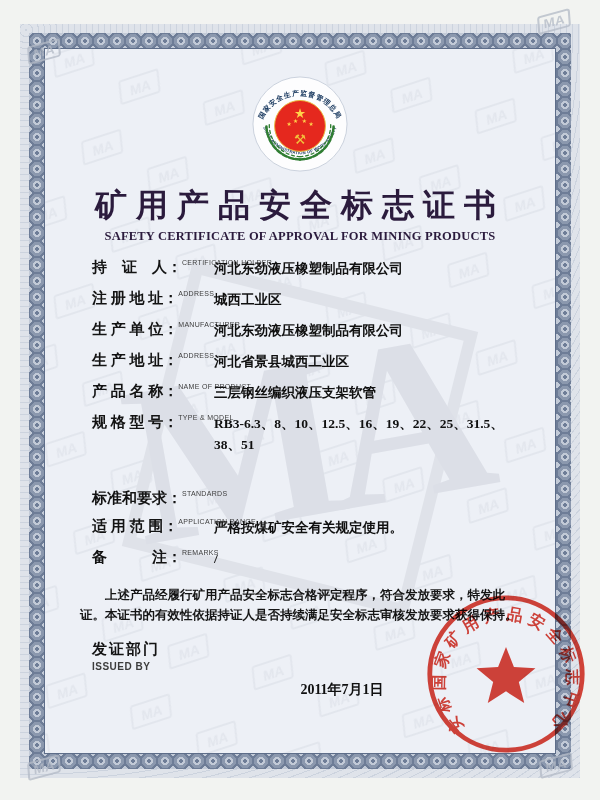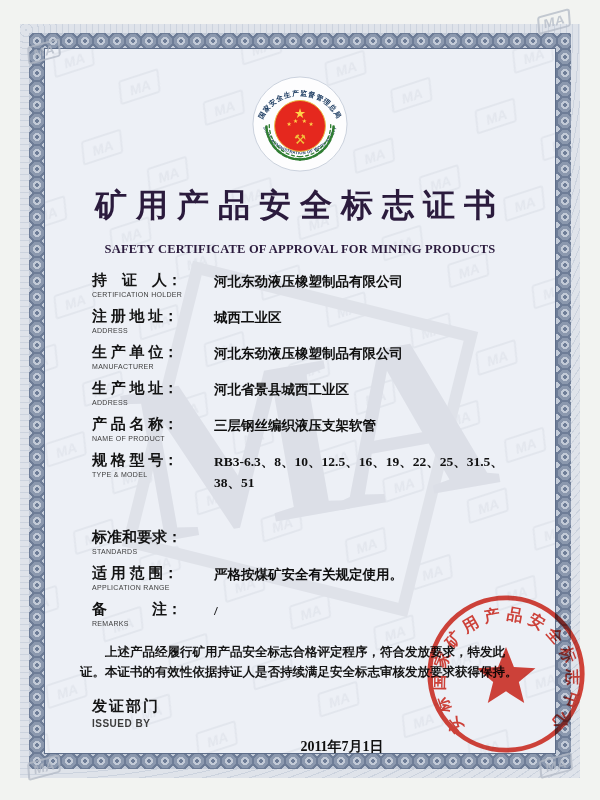--- a/index.html
+++ b/index.html
@@ -53,35 +53,35 @@
     position:absolute;left:58px;top:52px;width:484px;height:696px;
     z-index:10;box-sizing:border-box;padding:0 34px;
   }
   .emblem-wrap{text-align:center;margin-top:24px;height:96px;}
   .title-zh{
     margin-top:12px;text-align:center;
     font:bold 32px "Liberation Serif",serif;color:#2b1b3d;letter-spacing:9px;
     white-space:nowrap;
   }
   .title-en{
-    margin-top:14px;text-align:center;
+    margin-top:1px;text-align:center;
     font:bold 12.5px "Liberation Serif",serif;color:#2b1b3d;letter-spacing:.2px;
     white-space:nowrap;
   }
   .approval-row{display:flex;margin-top:18px;align-items:flex-start;}
   .ap-group{display:flex;align-items:flex-start;}
   .ap-labelbox{display:flex;flex-direction:column;}
   .zh-sm{font:bold 13px "Liberation Serif",serif;color:#151515;white-space:nowrap;}
   .en-sub{font:7px "Liberation Sans",sans-serif;color:#3c3c3c;letter-spacing:.3px;margin-top:1px;white-space:nowrap;}
   .ap-value{font:bold 13.5px "Liberation Serif",serif;color:#101010;margin-left:6px;white-space:nowrap;}
   .ap-right{margin-left:46px;}
   .fields{margin-top:14px;}
   .field-row{display:flex;margin-bottom:9px;align-items:flex-start;}
   .field-row.gap-before{margin-top:34px;}
-  .f-labelbox{width:122px;flex:none;display:flex;flex-direction:column;}
+  .f-labelbox{width:122px;flex:none;display:flex;flex-direction:row;}
   .zh-lb{font:bold 15px "Liberation Serif",serif;color:#131313;white-space:nowrap;}
   .f-value{
     flex:1;font:bold 13.5px "Liberation Serif",serif;color:#101010;
     padding-top:1px;line-height:1.55;
   }
   .decl{
     margin:15px -12px 0;
     font:bold 12.5px "Liberation Serif",serif;color:#151515;
     line-height:1.6;text-indent:2em;
   }

